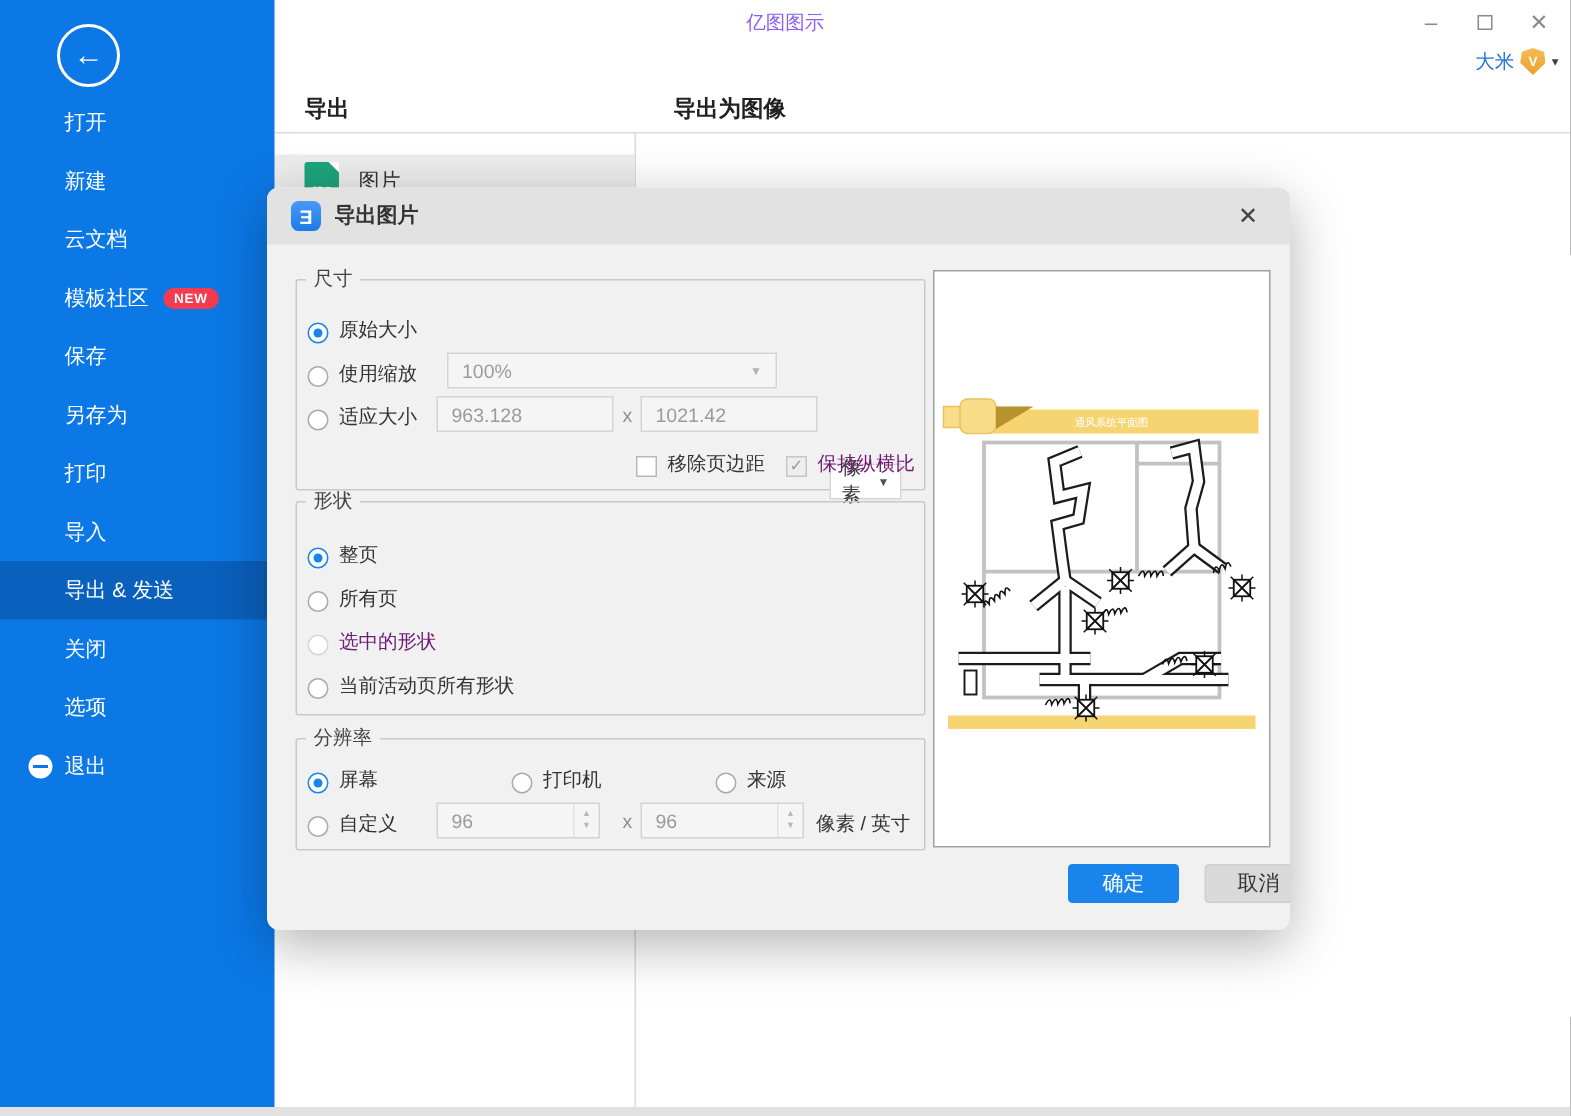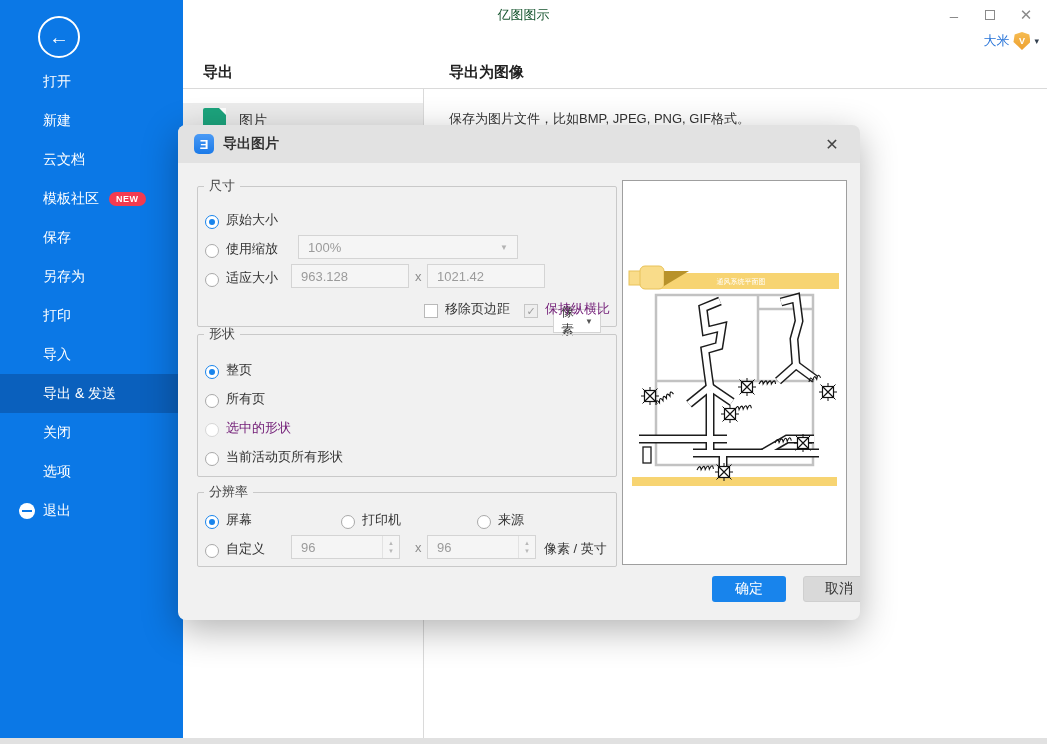--- a/index.html
+++ b/index.html
@@ -1,21 +1,21 @@
 <!DOCTYPE html>
 <html><head>
 <meta charset="utf-8">
 <style>
   * { margin:0; padding:0; box-sizing:border-box; }
   html,body { background:#888; }
   body { font-family:"Liberation Sans", sans-serif; }
   .app { position:relative; width:1047px; height:744px; background:#fff; overflow:hidden; margin:0 auto; }
 
   
-  .titlebar-title { position:absolute; left:0; top:6px; width:1047px; text-align:center; font-size:13px; color:#14532d; }
+  .titlebar-title { position:absolute; left:0; top:6px; width:1047px; text-align:center; font-size:13px; color:#8b5cf6; }
   .win-controls { position:absolute; right:10px; top:4px; display:flex; gap:14px; align-items:center; }
   .win-btn { width:22px; height:22px; display:flex; align-items:center; justify-content:center; color:#8a8a8a; font-size:15px; cursor:default; }
   .maxi-box { width:10px; height:10px; border:1px solid #8a8a8a; }
 
   
   .user-row { position:absolute; right:8px; top:32px; display:flex; align-items:center; gap:4px; }
   .user-name { color:#2673d8; font-size:13px; }
   .vip-badge { width:17px; height:18px; background:linear-gradient(#f6bc52,#eda02f); clip-path:polygon(50% 0,93% 14%,100% 55%,50% 100%,0 55%,7% 14%); color:#fff; font-size:9px; font-weight:bold; display:flex; align-items:center; justify-content:center; }
   .user-caret { color:#33404f; font-size:9px; }
 
@@ -100,21 +100,20 @@
   </div>
 
   <div class="col-heading h-left">导出</div>
   <div class="col-heading h-right">导出为图像</div>
   <div class="top-sep"></div>
   <div class="v-divider"></div>
   <div class="list-row">
     <span class="jpg-icon">JPG</span>
     <span class="lbl">图片</span>
   </div>
-  <div class="desc-text">保存为图片文件，比如BMP, JPEG, PNG, GIF格式。</div>
   <div class="bottom-strip"></div>
 
   <div class="sidebar">
     <div class="back-btn">
         <span>←</span>
       </div>
     <div class="sb-list">
       <div class="sb-item">
           <span>打开</span>
         </div>

